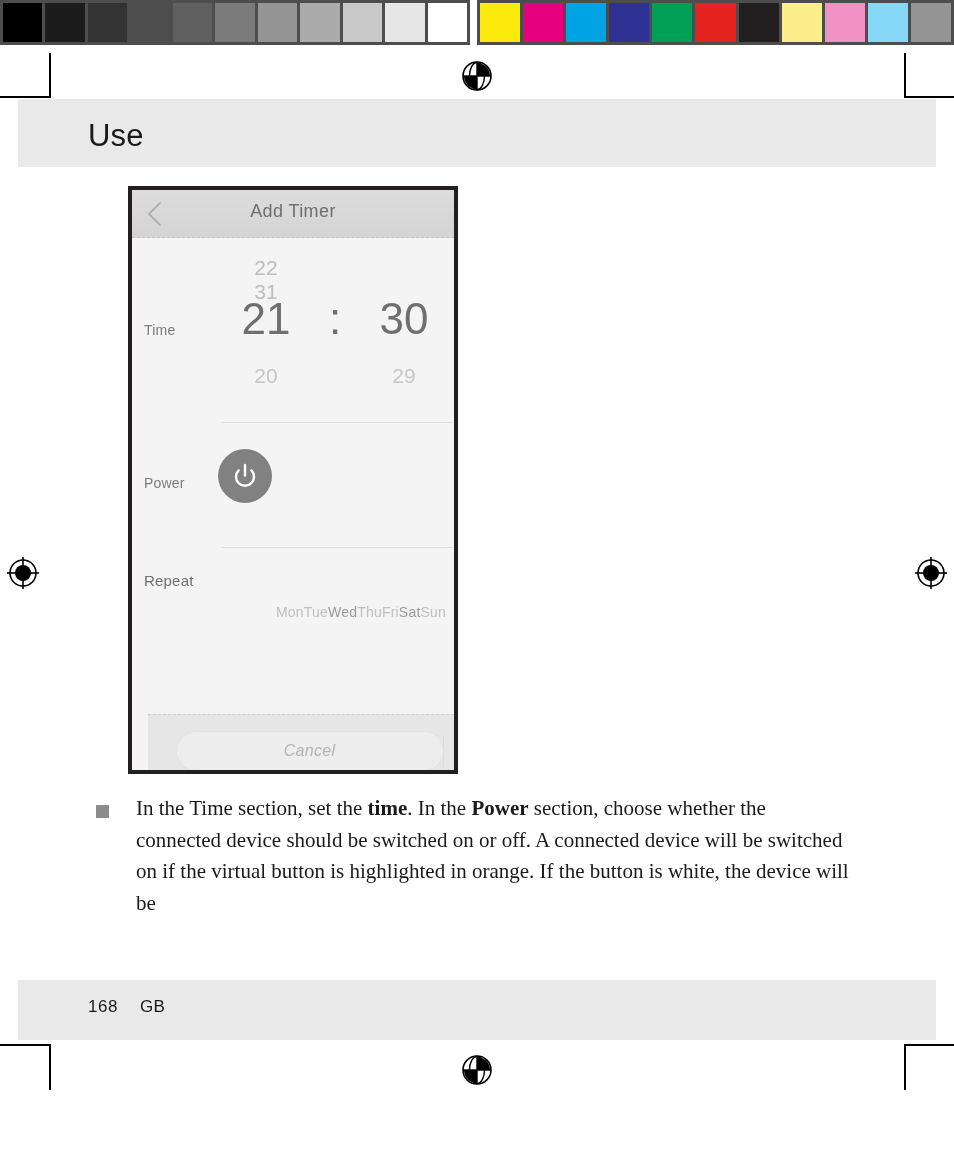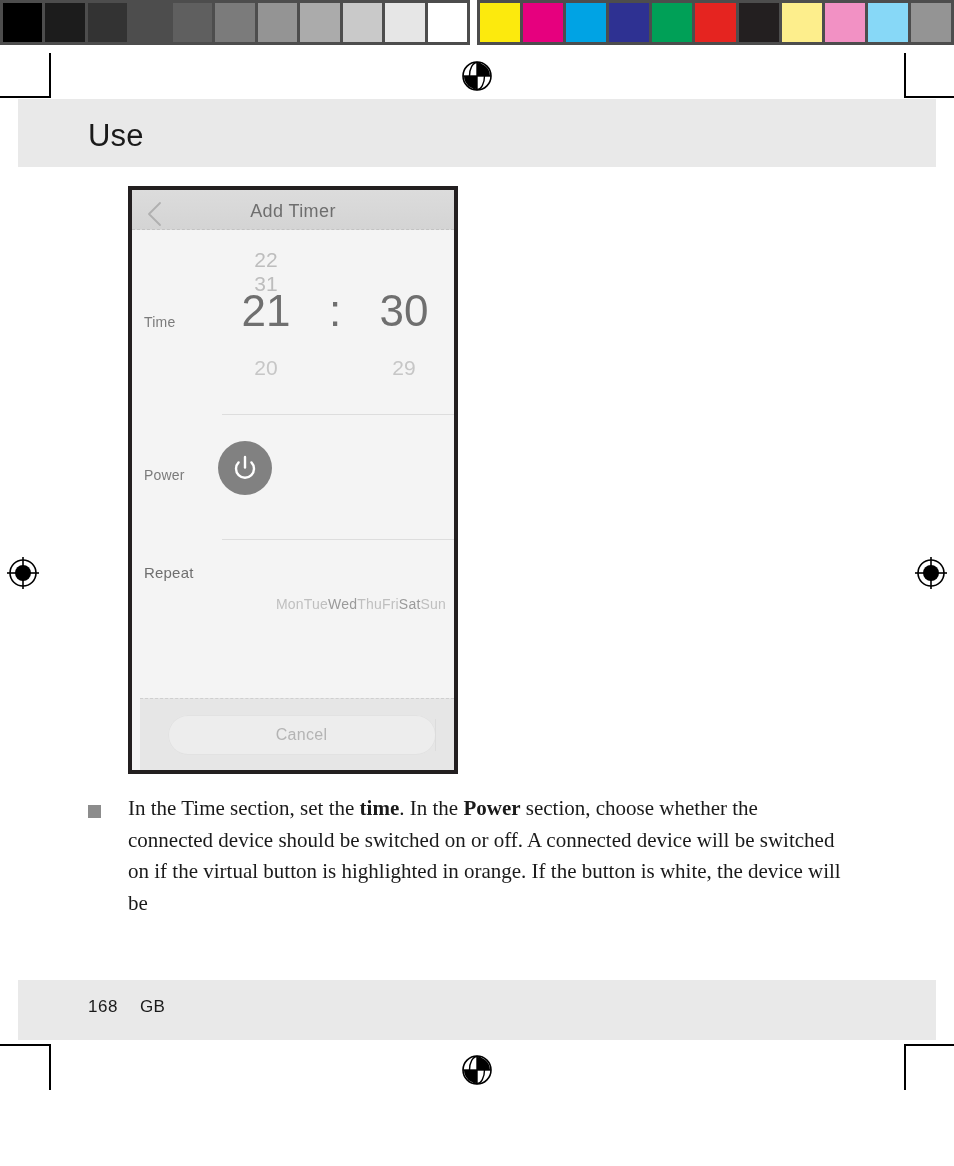--- a/index.html
+++ b/index.html
@@ -59,21 +59,21 @@
   .shot {
     position:absolute; left:128px; top:186px;
     width:330px; height:588px;
     border:4px solid #231f20;
     background:#f4f4f4;
     overflow:hidden;
   }
   .shot-inner { position:relative; width:100%; height:100%; background:#f4f4f4; }
 
   .nav {
-    position:relative; height:40px;
+    position:relative; height:48px;
     background:linear-gradient(#dcdcdc,#d4d4d4);
     border-bottom:1px dashed #c3c3c3;
   }
   .nav-back {
     position:absolute; left:12px; top:10px;
     width:22px; height:28px;
   }
   .nav-back svg { display:block; }
   .nav-title {
     position:absolute; left:0; right:0; top:11px;
@@ -120,42 +120,43 @@
   .r-label { top:8px; font-size:15px; color:#6f6f6f; }
   .days {
     position:absolute; left:8px; right:8px; top:40px;
     display:flex; justify-content:flex-end;
   }
   .day { font-size:14px; color:#bfbfbf; letter-spacing:.2px; }
   .day.em { color:#9a9a9a; }
 
   
   .shot-footer {
-    position:absolute; left:8px; right:0; bottom:0;
-    height:72px; background:#e6e6e6;
+    position:absolute; left:16px; right:0; bottom:0;
+    height:56px; background:#e6e6e6;
     border-top:1px dashed #cfcfcf;
+    font-style:italic;
   }
   .btn-pill {
     position:absolute; left:28px; top:16px;
     width:268px; height:40px;
     background:#ededed; border-radius:20px;
     display:flex; align-items:stretch;
     box-shadow:inset 0 0 0 1px #e2e2e2;
   }
   .pill-btn {
     flex:1 1 0; display:flex; align-items:center; justify-content:center;
     font-size:16px; letter-spacing:.3px;
   }
   .pill-cancel { color:#b4b4b4; }
   .pill-save { color:#8a8a8a; }
   .pill-div { width:1px; background:#dcdcdc; margin:4px 0; }
 
   
   .bullet-block {
-    position:absolute; left:88px; top:793px; width:760px;
+    position:absolute; left:96px; top:793px; width:760px;
   }
   .bullet-sq {
     position:absolute; left:0; top:12px;
     width:13px; height:13px; background:#8c8c8c;
   }
   .body-text {
     margin-left:40px;
     font-size:21px; line-height:31.5px; color:#1a1a1a;
     font-family:"Liberation Serif", serif;
   }

